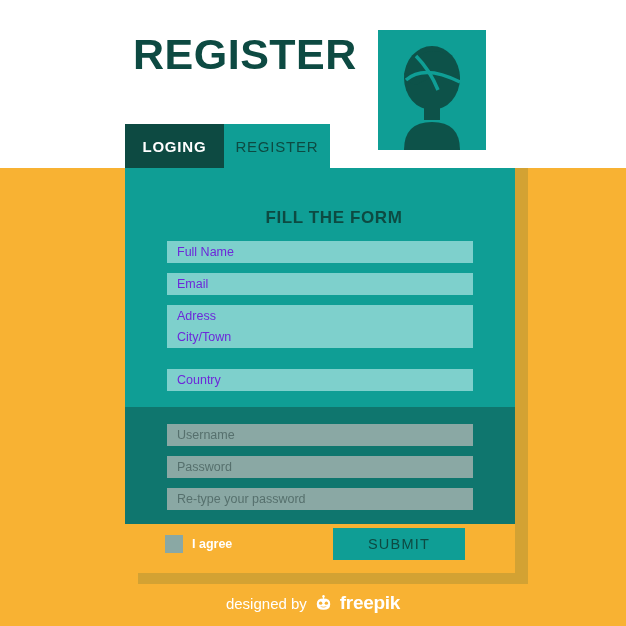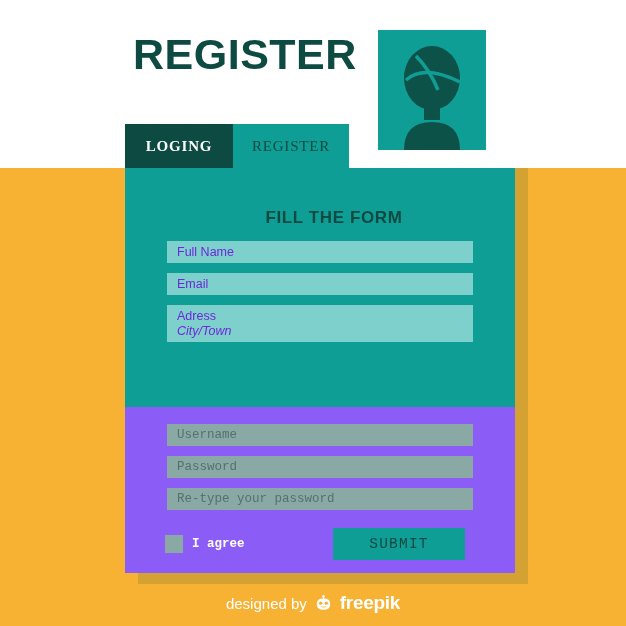--- a/index.html
+++ b/index.html
@@ -40,41 +40,40 @@
   
   .card-shadow-right {
     position:absolute; left:515px; top:168px; width:13px; height:416px;
     background:#d3a233;
   }
   .card-shadow-bottom {
     position:absolute; left:138px; top:573px; width:390px; height:11px;
     background:#d3a233;
   }
   .tabbar {
-    position:absolute; left:125px; top:124px; width:224px; height:44px;
-    background:#0f9e95; display:flex; align-items:stretch;font-family:Liberation Serif, serif;
+    position:absolute; left:125px; top:124px; width:205px; height:44px;
+    background:#0f9e95; display:flex; align-items:stretch;
   }
   .tab {
     display:flex; align-items:center; justify-content:center;
     font-size:15px; letter-spacing:0.8px; cursor:pointer;
   }
   .tab.active {
     width:108px; background:#0d4a42; color:#ffffff; font-weight:bold;
   }
   .tab.inactive {
     width:116px; background:#0f9e95; color:#0d4a42;
   }
   .panel-teal {
     position:absolute; left:125px; top:168px; width:390px; height:239px;
     background:#0f9e95;
   }
   .panel-dark {
-    position:absolute; left:125px; top:407px; width:390px; height:166px;
-    background:#8b5cf6;
-    font-family:Liberation Mono, monospace;
+    position:absolute; left:125px; top:407px; width:390px; height:117px;
+    background:#0f766e;
   }
   .form-title {
     position:absolute; left:0; top:40px; width:418px; text-align:center;
     font-size:17px; font-weight:bold; color:#0d4a42; letter-spacing:0.6px;
   }
   .field {
     position:absolute; left:42px; width:306px; height:22px;
     display:flex; align-items:center; padding-left:10px;
     font-size:12.5px;
   }
@@ -134,21 +133,22 @@
 </div>
 
 <div class="card-shadow-right"></div>
 <div class="card-shadow-bottom"></div>
 
 <div class="panel-teal">
   <div class="form-title">FILL THE FORM</div>
   <div class="field light" style="top:73px;">Full Name</div>
   <div class="field light" style="top:105px;">Email</div>
   <div class="field light" style="top:137px;">Adress</div>
-  <div class="field light" style="top:152px;font-style:italic;">City/Town</div>
+  <div class="field light" style="top:158px;">City/Town</div>
+  <div class="field light" style="top:201px;">Country</div>
 </div>
 
 <div class="panel-dark">
   <div class="field dark" style="top:17px;">Username</div>
   <div class="field dark" style="top:49px;">Password</div>
   <div class="field dark" style="top:81px;">Re-type your password</div>
 
   <div class="checkbox-row">
     <div class="checkbox"></div>
     <span class="checkbox-label">I agree</span>

